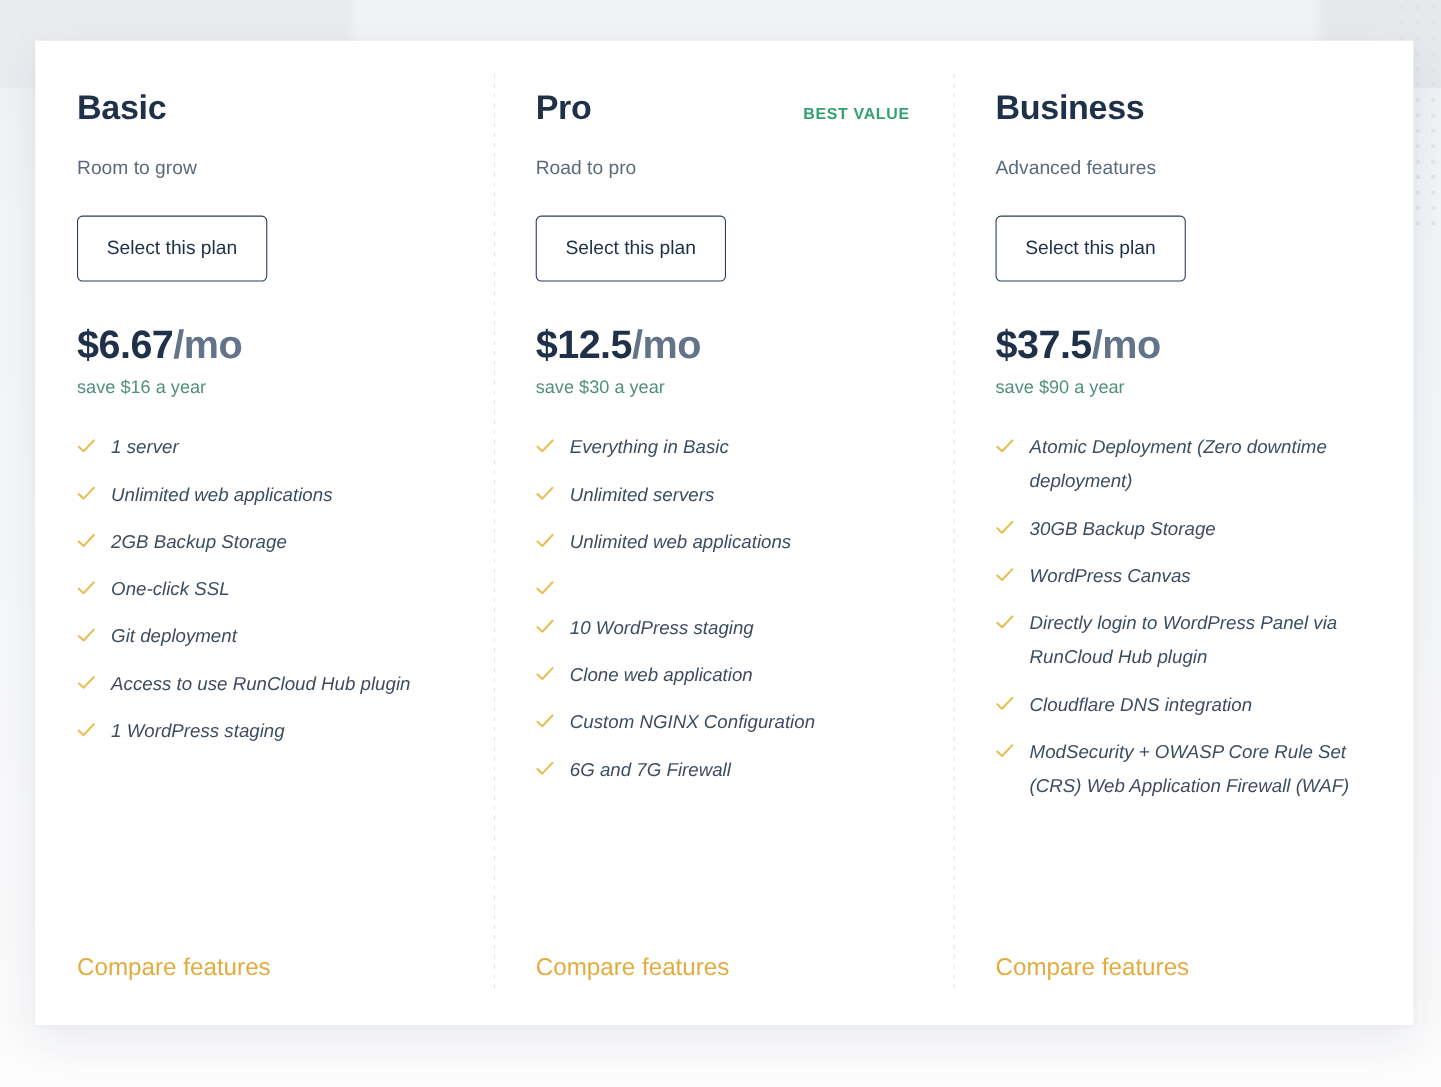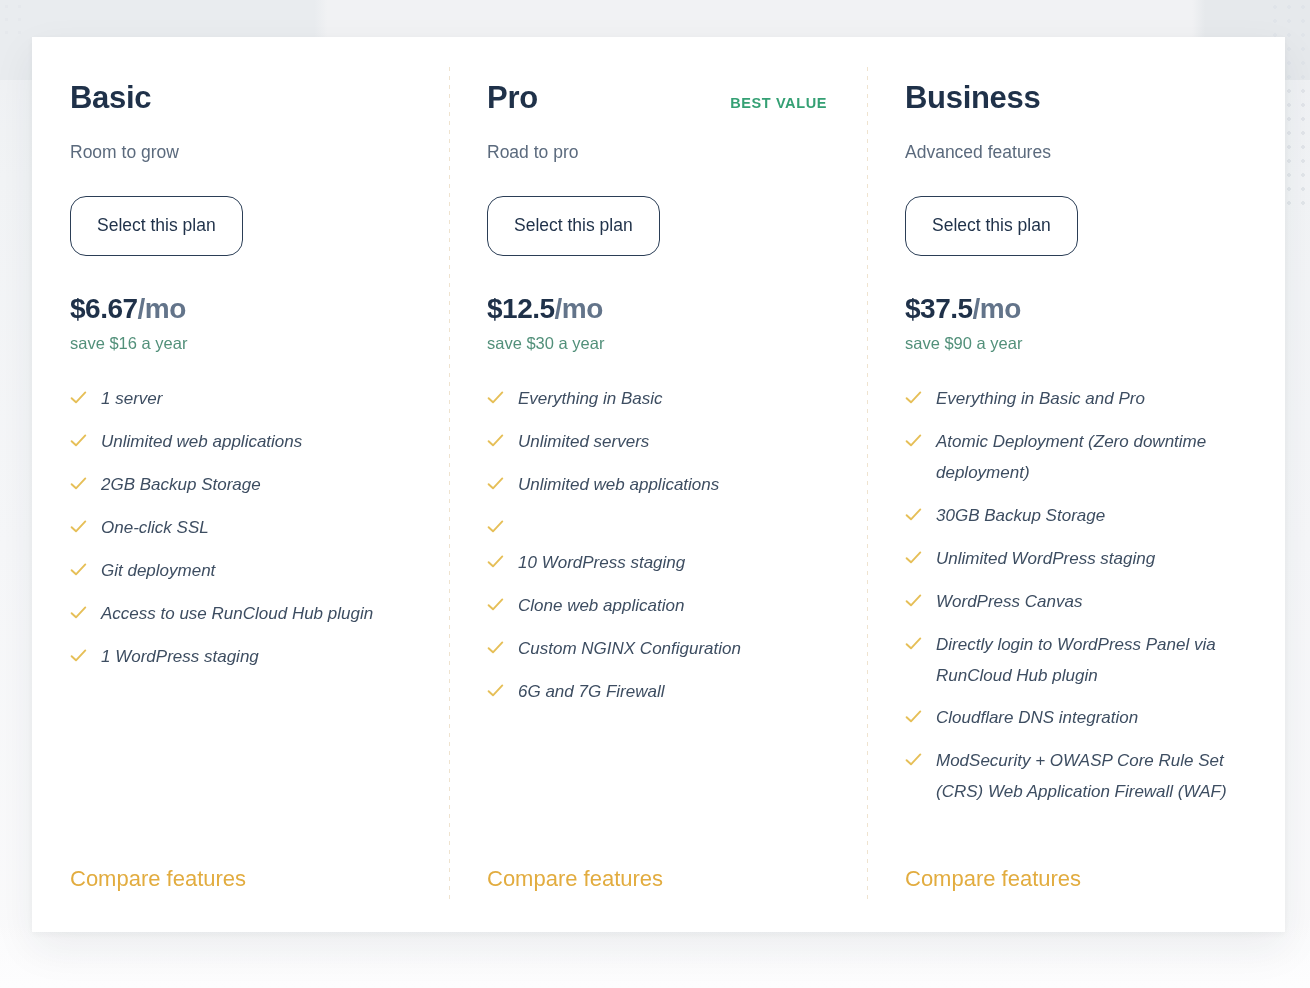--- a/index.html
+++ b/index.html
@@ -126,36 +126,36 @@
     font-size: 17.5px;
     color: #5b6a7d;
     line-height: 1.3;
   }
 
   .select-plan-btn {
     margin-top: 32px;
     align-self: flex-start;
     background: #ffffff;
     border: 1px solid #2b3e56;
-    border-radius: 16px;
+    border-radius: 5px;
     padding: 0 26px;
     height: 60px;
     display: flex;
     align-items: center;
     justify-content: center;
     font-family: "Liberation Sans", sans-serif;
     font-size: 17.5px;
     color: #1f3149;
     cursor: pointer;
     box-sizing: border-box;
   }
 
   .plan-price {
     margin-top: 38px;
-    font-size: 28px;
+    font-size: 36px;
     font-weight: bold;
     color: #1f3149;
     line-height: 1.05;
     letter-spacing: -0.5px;
     white-space: nowrap;
   }
   .plan-price .per {
     color: #63748a;
     font-weight: bold;
   }
@@ -375,45 +375,29 @@
       <span>$37.5</span><span class="per">/mo</span>
     </div>
     <div class="plan-save">save $90 a year</div>
     <ul class="feature-list">
         <li class="feature-item">
           <span class="check-icon">
             <svg width="17" height="18" viewBox="0 0 17 18" fill="none" xmlns="http://www.w3.org/2000/svg">
               <path d="M1.6 9.2 L6.0 13.3 L15.3 3.4" stroke="#e6bf57" stroke-width="1.9" stroke-linecap="round" stroke-linejoin="round"></path>
             </svg>
           </span>
-          <span class="feature-text">Everything in Basic and Pro</span>
-        </li>
-        <li class="feature-item">
-          <span class="check-icon">
-            <svg width="17" height="18" viewBox="0 0 17 18" fill="none" xmlns="http://www.w3.org/2000/svg">
-              <path d="M1.6 9.2 L6.0 13.3 L15.3 3.4" stroke="#e6bf57" stroke-width="1.9" stroke-linecap="round" stroke-linejoin="round"></path>
-            </svg>
-          </span>
           <span class="feature-text">Atomic Deployment (Zero downtime deployment)</span>
         </li>
         <li class="feature-item">
           <span class="check-icon">
             <svg width="17" height="18" viewBox="0 0 17 18" fill="none" xmlns="http://www.w3.org/2000/svg">
               <path d="M1.6 9.2 L6.0 13.3 L15.3 3.4" stroke="#e6bf57" stroke-width="1.9" stroke-linecap="round" stroke-linejoin="round"></path>
             </svg>
           </span>
           <span class="feature-text">30GB Backup Storage</span>
-        </li>
-        <li class="feature-item">
-          <span class="check-icon">
-            <svg width="17" height="18" viewBox="0 0 17 18" fill="none" xmlns="http://www.w3.org/2000/svg">
-              <path d="M1.6 9.2 L6.0 13.3 L15.3 3.4" stroke="#e6bf57" stroke-width="1.9" stroke-linecap="round" stroke-linejoin="round"></path>
-            </svg>
-          </span>
-          <span class="feature-text">Unlimited WordPress staging</span>
         </li>
         <li class="feature-item">
           <span class="check-icon">
             <svg width="17" height="18" viewBox="0 0 17 18" fill="none" xmlns="http://www.w3.org/2000/svg">
               <path d="M1.6 9.2 L6.0 13.3 L15.3 3.4" stroke="#e6bf57" stroke-width="1.9" stroke-linecap="round" stroke-linejoin="round"></path>
             </svg>
           </span>
           <span class="feature-text">WordPress Canvas</span>
         </li>
         <li class="feature-item">

